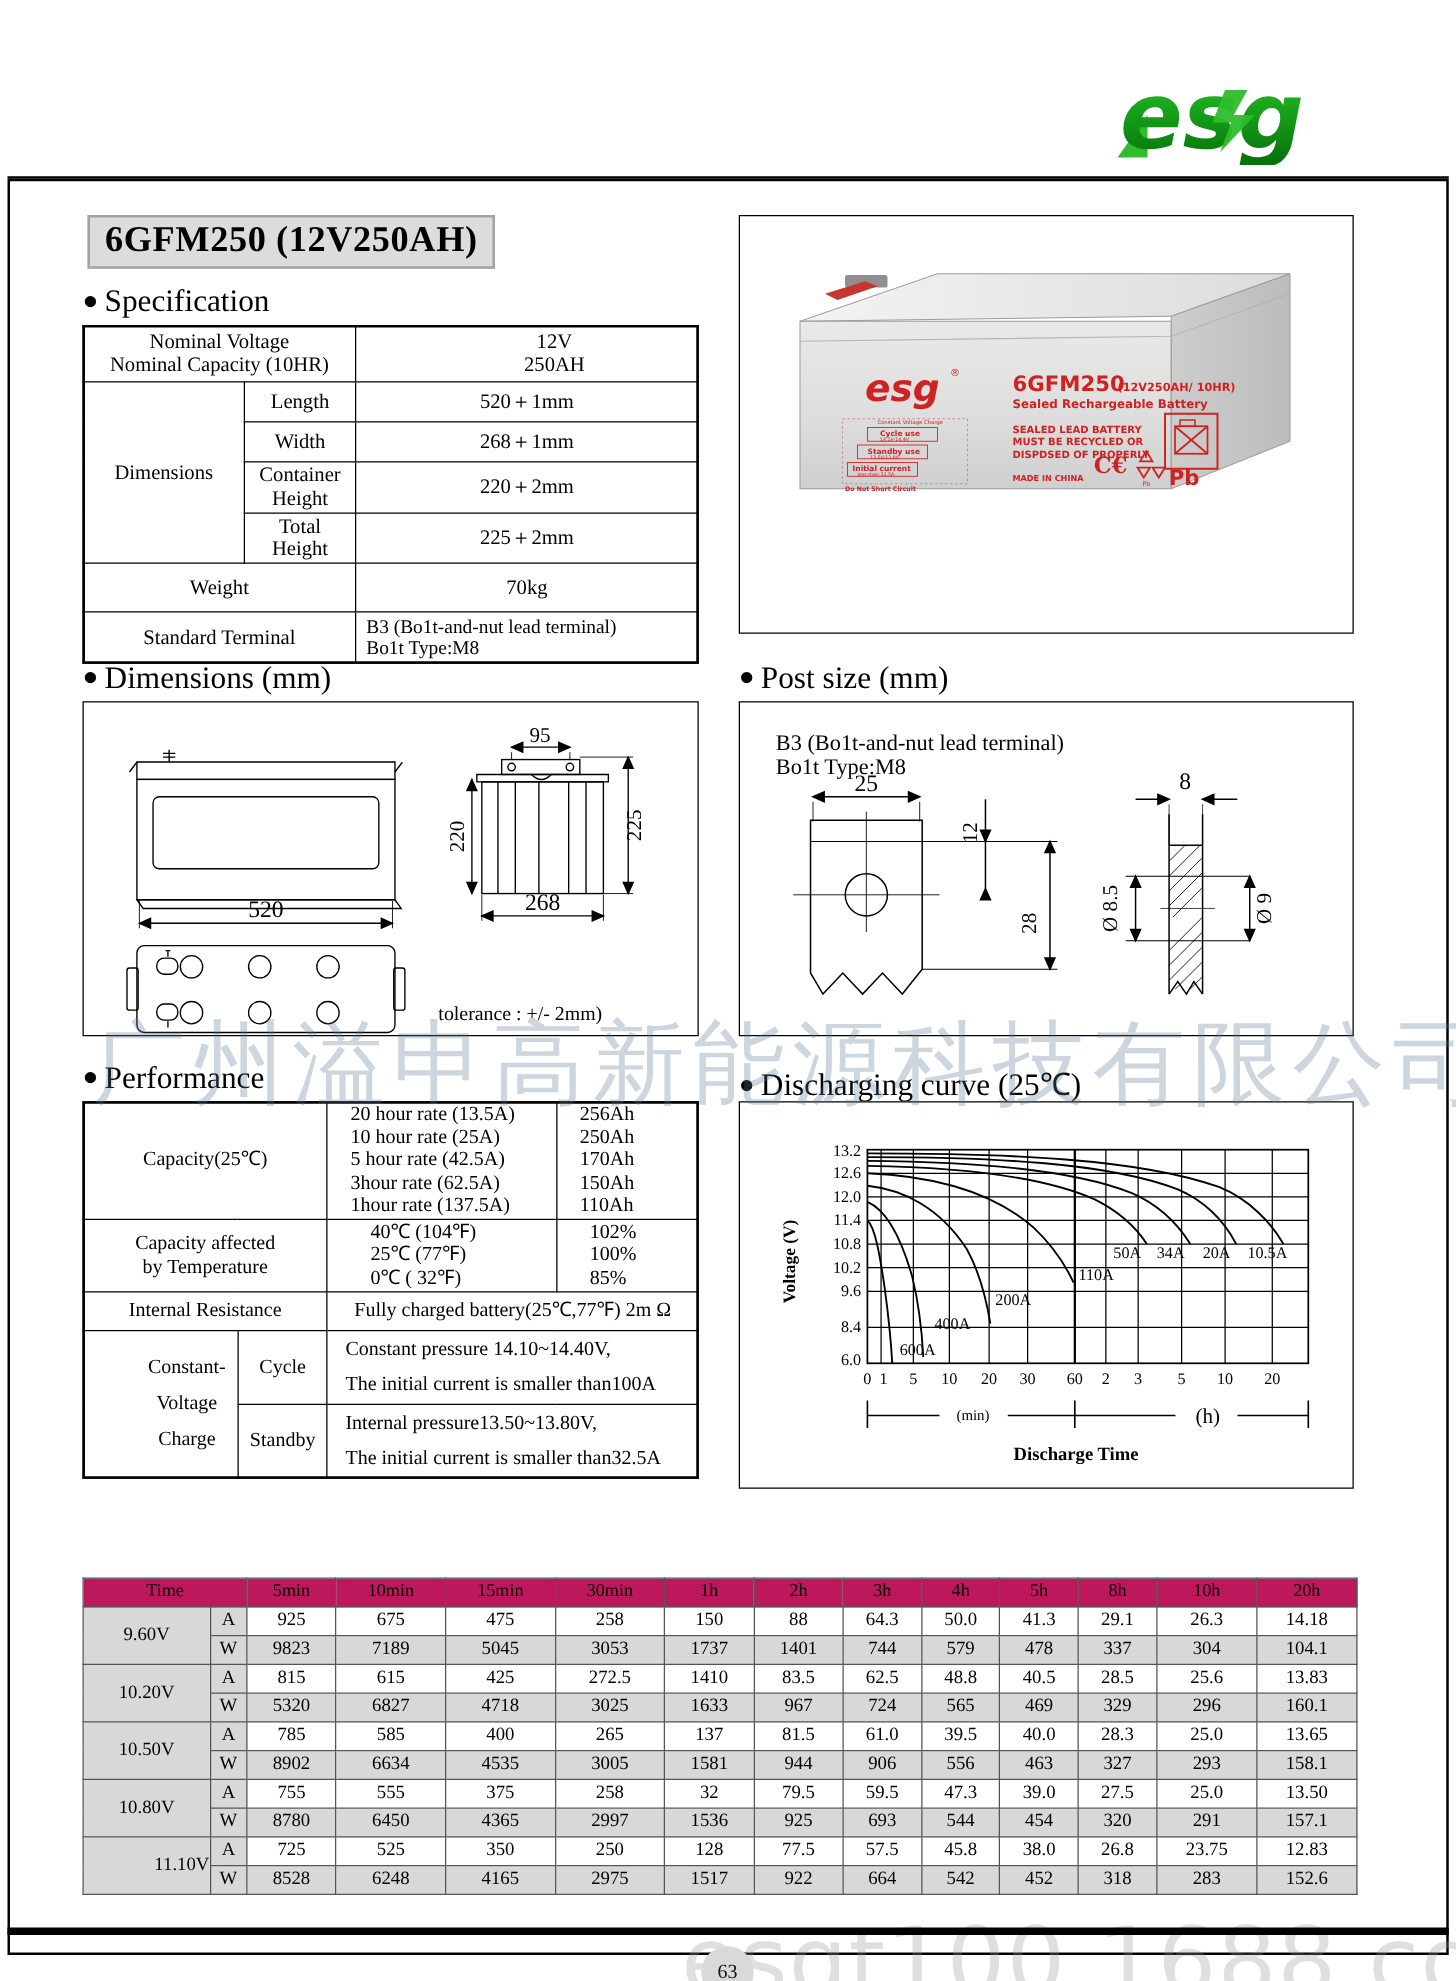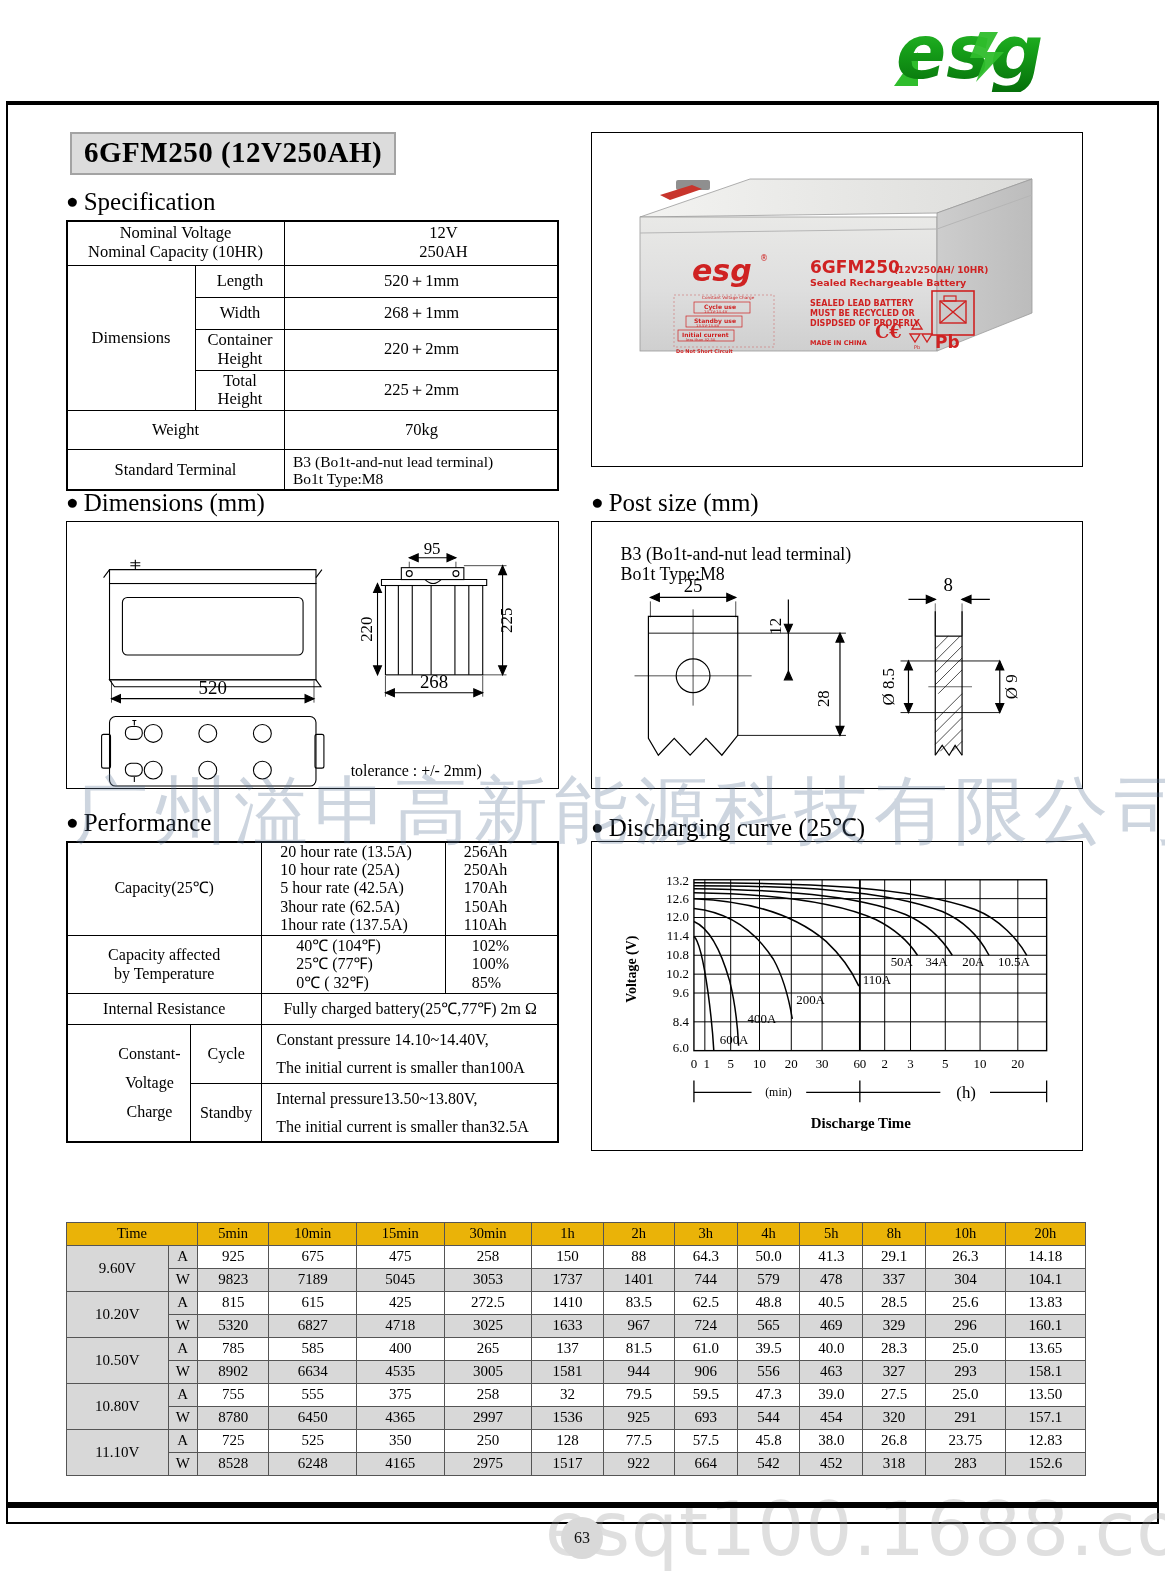--- a/index.html
+++ b/index.html
@@ -1,20 +1,20 @@
 <!DOCTYPE html>
 <html><head>
 <meta charset="utf-8">
 <title>6GFM250 Datasheet</title>
 <style>
   html,body{margin:0;padding:0;background:#fff;}
   body{width:1165px;height:1585px;position:relative;
        font-family:"Liberation Serif",serif;color:#000;overflow:hidden;}
 
-  .page{position:absolute;inset:0;}
+  .page{position:absolute;inset:0;margin-top:40px;}
 
   
   .hdr{position:absolute;left:0;top:0;width:1165px;height:103px;}
   .logo{position:absolute;right:72px;top:12px;width:205px;height:80px;}
   .logo svg{display:block;}
 
   .frame{position:absolute;left:6px;top:103px;width:1153px;height:1421px;
          border:2px solid #000;box-sizing:border-box;}
   .hdr-rule{position:absolute;left:6px;top:101px;width:1153px;height:2px;background:#000;}
 
@@ -51,21 +51,21 @@
   
   .batt{position:absolute;left:40px;top:40px;width:410px;height:205px;}
 
   
   .bigtitle{position:absolute;left:0;top:1160px;width:1165px;text-align:center;
             font-size:26px;white-space:nowrap;}
   table.big{position:absolute;left:66px;top:1222px;width:1020px;
      border-collapse:collapse;font-size:15px;font-family:"Liberation Serif",serif;}
   table.big td{border:1px solid #555;text-align:center;padding:2px 0;
      height:18px;line-height:1.05;}
-  table.big td.hd{background:#eab308;font-size:14.5px;}
+  table.big td.hd{background:#be185d;font-size:14.5px;}
   table.big td.vg{background:#d8d8d8;font-size:15px;}
   table.big td.aw{background:#d8d8d8;width:26px;font-size:15px;}
   table.big tr.wrow td{background:#d8d8d8;}
   table.big tr.arow td{background:#fff;}
   table.big tr.arow td.aw,table.big tr.arow td.vg{background:#d8d8d8;}
 
   
   .fbar{position:absolute;left:6px;top:1502px;width:1153px;height:6px;background:#000;}
   .pgnum{position:absolute;left:561px;top:1517px;width:42px;height:42px;border-radius:50%;
      background:#d9d9d9;color:#111;font-size:16px;line-height:42px;text-align:center;}
@@ -681,21 +681,21 @@
           <td>1536</td>
           <td>925</td>
           <td>693</td>
           <td>544</td>
           <td>454</td>
           <td>320</td>
           <td>291</td>
           <td>157.1</td>
         </tr>
         <tr class="arow">
-          <td class="vg" rowspan="2" style="width: 92px;">11.10V</td>
+          <td class="vg" rowspan="2" style="width: 92px; text-align: right;">11.10V</td>
           <td class="aw">A</td>
           <td>725</td>
           <td>525</td>
           <td>350</td>
           <td>250</td>
           <td>128</td>
           <td>77.5</td>
           <td>57.5</td>
           <td>45.8</td>
           <td>38.0</td>

